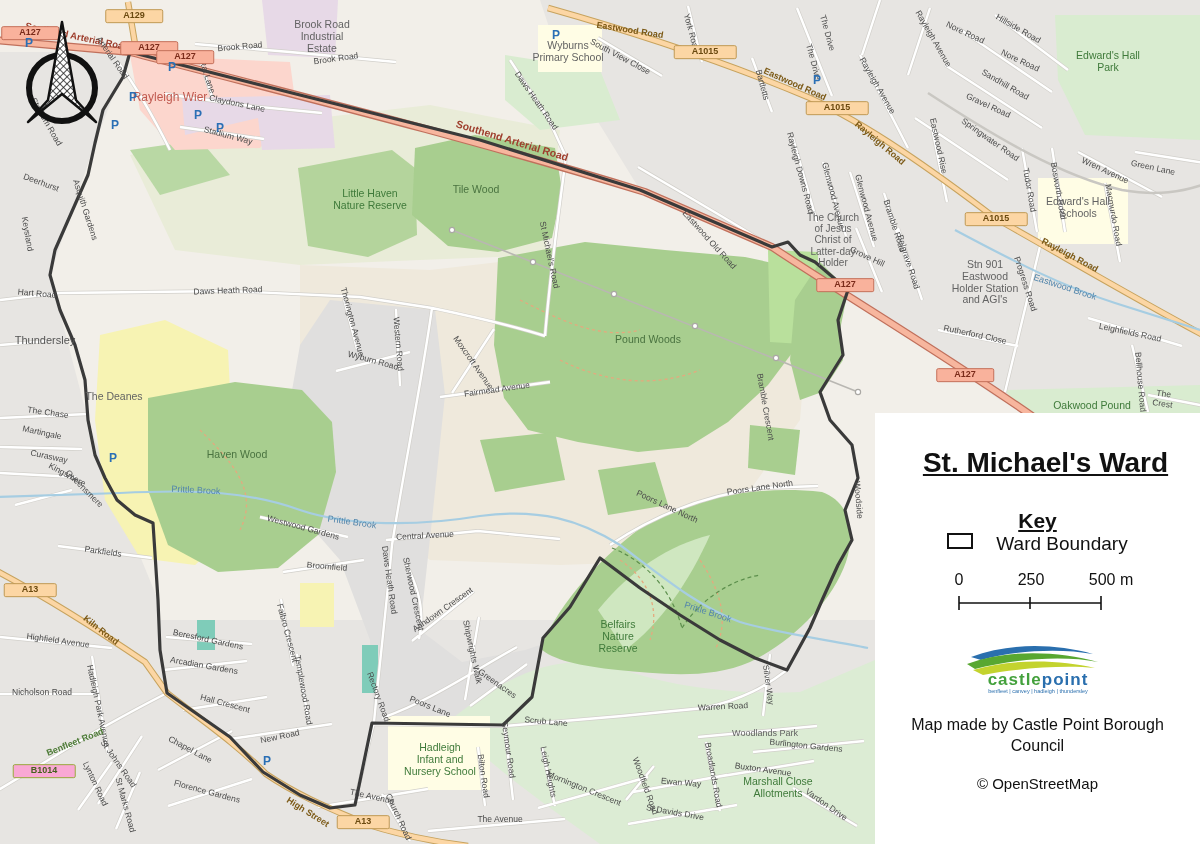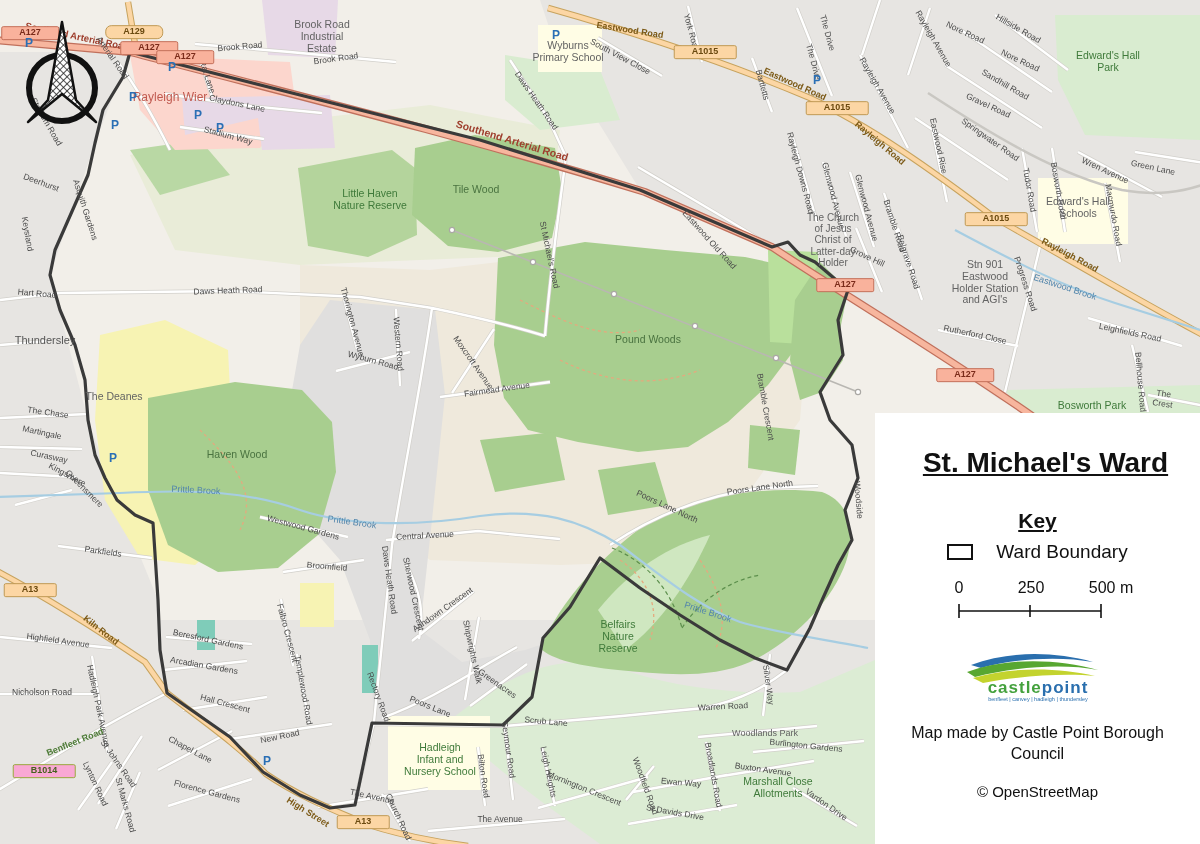--- a/index.html
+++ b/index.html
@@ -22,21 +22,21 @@
     padding:0px 17px;border-radius:2px;border:1px solid;line-height:1.3;}
   .badge.trunk{background:#f9b29c;border-color:#c4705a;color:#7a2b1a;}
   .badge.primary{background:#fcd6a4;border-color:#c09a55;color:#6b4a10;}
   .badge.broad{background:#f9a8d4;border-color:#9aa83e;color:#46611d;}
   .park{position:absolute;transform:translate(-50%,-50%);color:#2a6fb5;font-weight:bold;font-size:12px;}
   #north-arrow{position:absolute;left:14px;top:16px;}
   
   #legend{position:absolute;left:875px;top:413px;width:325px;height:431px;background:#ffffff;text-align:center;color:#111;}
   #legend h1{font-size:28px;font-weight:bold;margin:34px 0 0 16px;text-decoration:underline;letter-spacing:0px;}
   #legend h2{font-size:21px;font-weight:bold;margin:30px 0 0 0;text-decoration:underline;}
-  .keyrow{display:flex;align-items:center;justify-content:center;gap:23px;margin-top:8px;font-size:19px;}
+  .keyrow{display:flex;align-items:flex-start;justify-content:center;gap:23px;margin-top:0;font-size:19px;}
   .keyswatch{display:inline-block;width:22px;height:12px;background:#fff;border:2px solid #111;}
   #scalebar{margin-top:14px;}
   #logo{margin-top:22px;}
   .credit{font-size:16px;margin:16px 30px 0 30px;line-height:1.3;}
   .osm{font-size:15px;margin-top:18px;}
 </style>
 </head>
 <body>
 
 <div id="stage">
@@ -192,21 +192,21 @@
       <div class="maplabel area" style="left: 985px; top: 282px; --r: 0deg;">Stn 901
 Eastwood
 Holder Station
 and AGI's</div>
       <div class="maplabel water" style="left: 1065px; top: 287px; --r: 18deg;">Eastwood Brook</div>
       <div class="maplabel street" style="left: 1025px; top: 284px; --r: 72deg;">Progress Road</div>
       <div class="maplabel street" style="left: 975px; top: 335px; --r: 12deg;">Rutherford Close</div>
       <div class="maplabel street" style="left: 1130px; top: 333px; --r: 12deg;">Leighfields Road</div>
       <div class="maplabel street" style="left: 1140px; top: 382px; --r: 85deg;">Bellhouse Road</div>
       <div class="maplabel street" style="left: 1163px; top: 399px; --r: 8deg;">The Crest</div>
-      <div class="maplabel green" style="left: 1092px; top: 406px; --r: 0deg;">Bosworth Park</div>
+      <div class="maplabel green" style="left: 1092px; top: 406px; --r: 0deg;">Oakwood Pound</div>
       <div class="maplabel street" style="left: 709px; top: 240px; --r: 48deg;">Eastwood Old Road</div>
       <div class="maplabel street" style="left: 536px; top: 101px; --r: 55deg;">Daws Heath Road</div>
       <div class="maplabel street" style="left: 549px; top: 255px; --r: 78deg;">St Michael's Road</div>
       <div class="maplabel green" style="left: 370px; top: 200px; --r: 0deg;">Little Haven
 Nature Reserve</div>
       <div class="maplabel wood" style="left: 476px; top: 190px; --r: 0deg;">Tile Wood</div>
       <div class="maplabel wood" style="left: 648px; top: 340px; --r: 0deg;">Pound Woods</div>
       <div class="maplabel wood" style="left: 237px; top: 455px; --r: 0deg;">Haven Wood</div>
       <div class="maplabel area" style="left: 114px; top: 397px; --r: 0deg;">The Deanes</div>
       <div class="maplabel place" style="left: 45px; top: 340px; --r: 0deg;">Thundersley</div>
@@ -280,21 +280,21 @@
       <div class="maplabel area" style="left: 765px; top: 733px; --r: 0deg; font-size: 9px;">Woodlands Park</div>
       <div class="maplabel street" style="left: 763px; top: 770px; --r: 8deg;">Buxton Avenue</div>
       <div class="maplabel green" style="left: 778px; top: 788px; --r: 0deg;">Marshall Close
 Allotments</div>
       <div class="maplabel street" style="left: 713px; top: 775px; --r: 80deg;">Broadlands Road</div>
       <div class="maplabel street" style="left: 645px; top: 786px; --r: 70deg;">Woodfield Road</div>
       <div class="maplabel street" style="left: 681px; top: 783px; --r: 5deg;">Ewan Way</div>
       <div class="maplabel street" style="left: 675px; top: 813px; --r: 10deg;">St Davids Drive</div>
       <div class="maplabel street" style="left: 826px; top: 805px; --r: 35deg;">Vardon Drive</div>
       <div class="badge trunk" style="left: 30px; top: 33px;">A127</div>
-      <div class="badge primary" style="left: 134px; top: 32px; border-radius: 6px;">A129</div>
+      <div class="badge primary" style="left: 134px; top: 16px;">A129</div>
       <div class="badge trunk" style="left: 149px; top: 48px;">A127</div>
       <div class="badge trunk" style="left: 185px; top: 57px;">A127</div>
       <div class="badge primary" style="left: 705px; top: 52px;">A1015</div>
       <div class="badge primary" style="left: 837px; top: 108px;">A1015</div>
       <div class="badge primary" style="left: 996px; top: 219px;">A1015</div>
       <div class="badge trunk" style="left: 845px; top: 285px;">A127</div>
       <div class="badge trunk" style="left: 965px; top: 375px;">A127</div>
       <div class="badge primary" style="left: 30px; top: 590px;">A13</div>
       <div class="badge broad" style="left: 44px; top: 771px;">B1014</div>
       <div class="badge primary" style="left: 363px; top: 822px;">A13</div>

